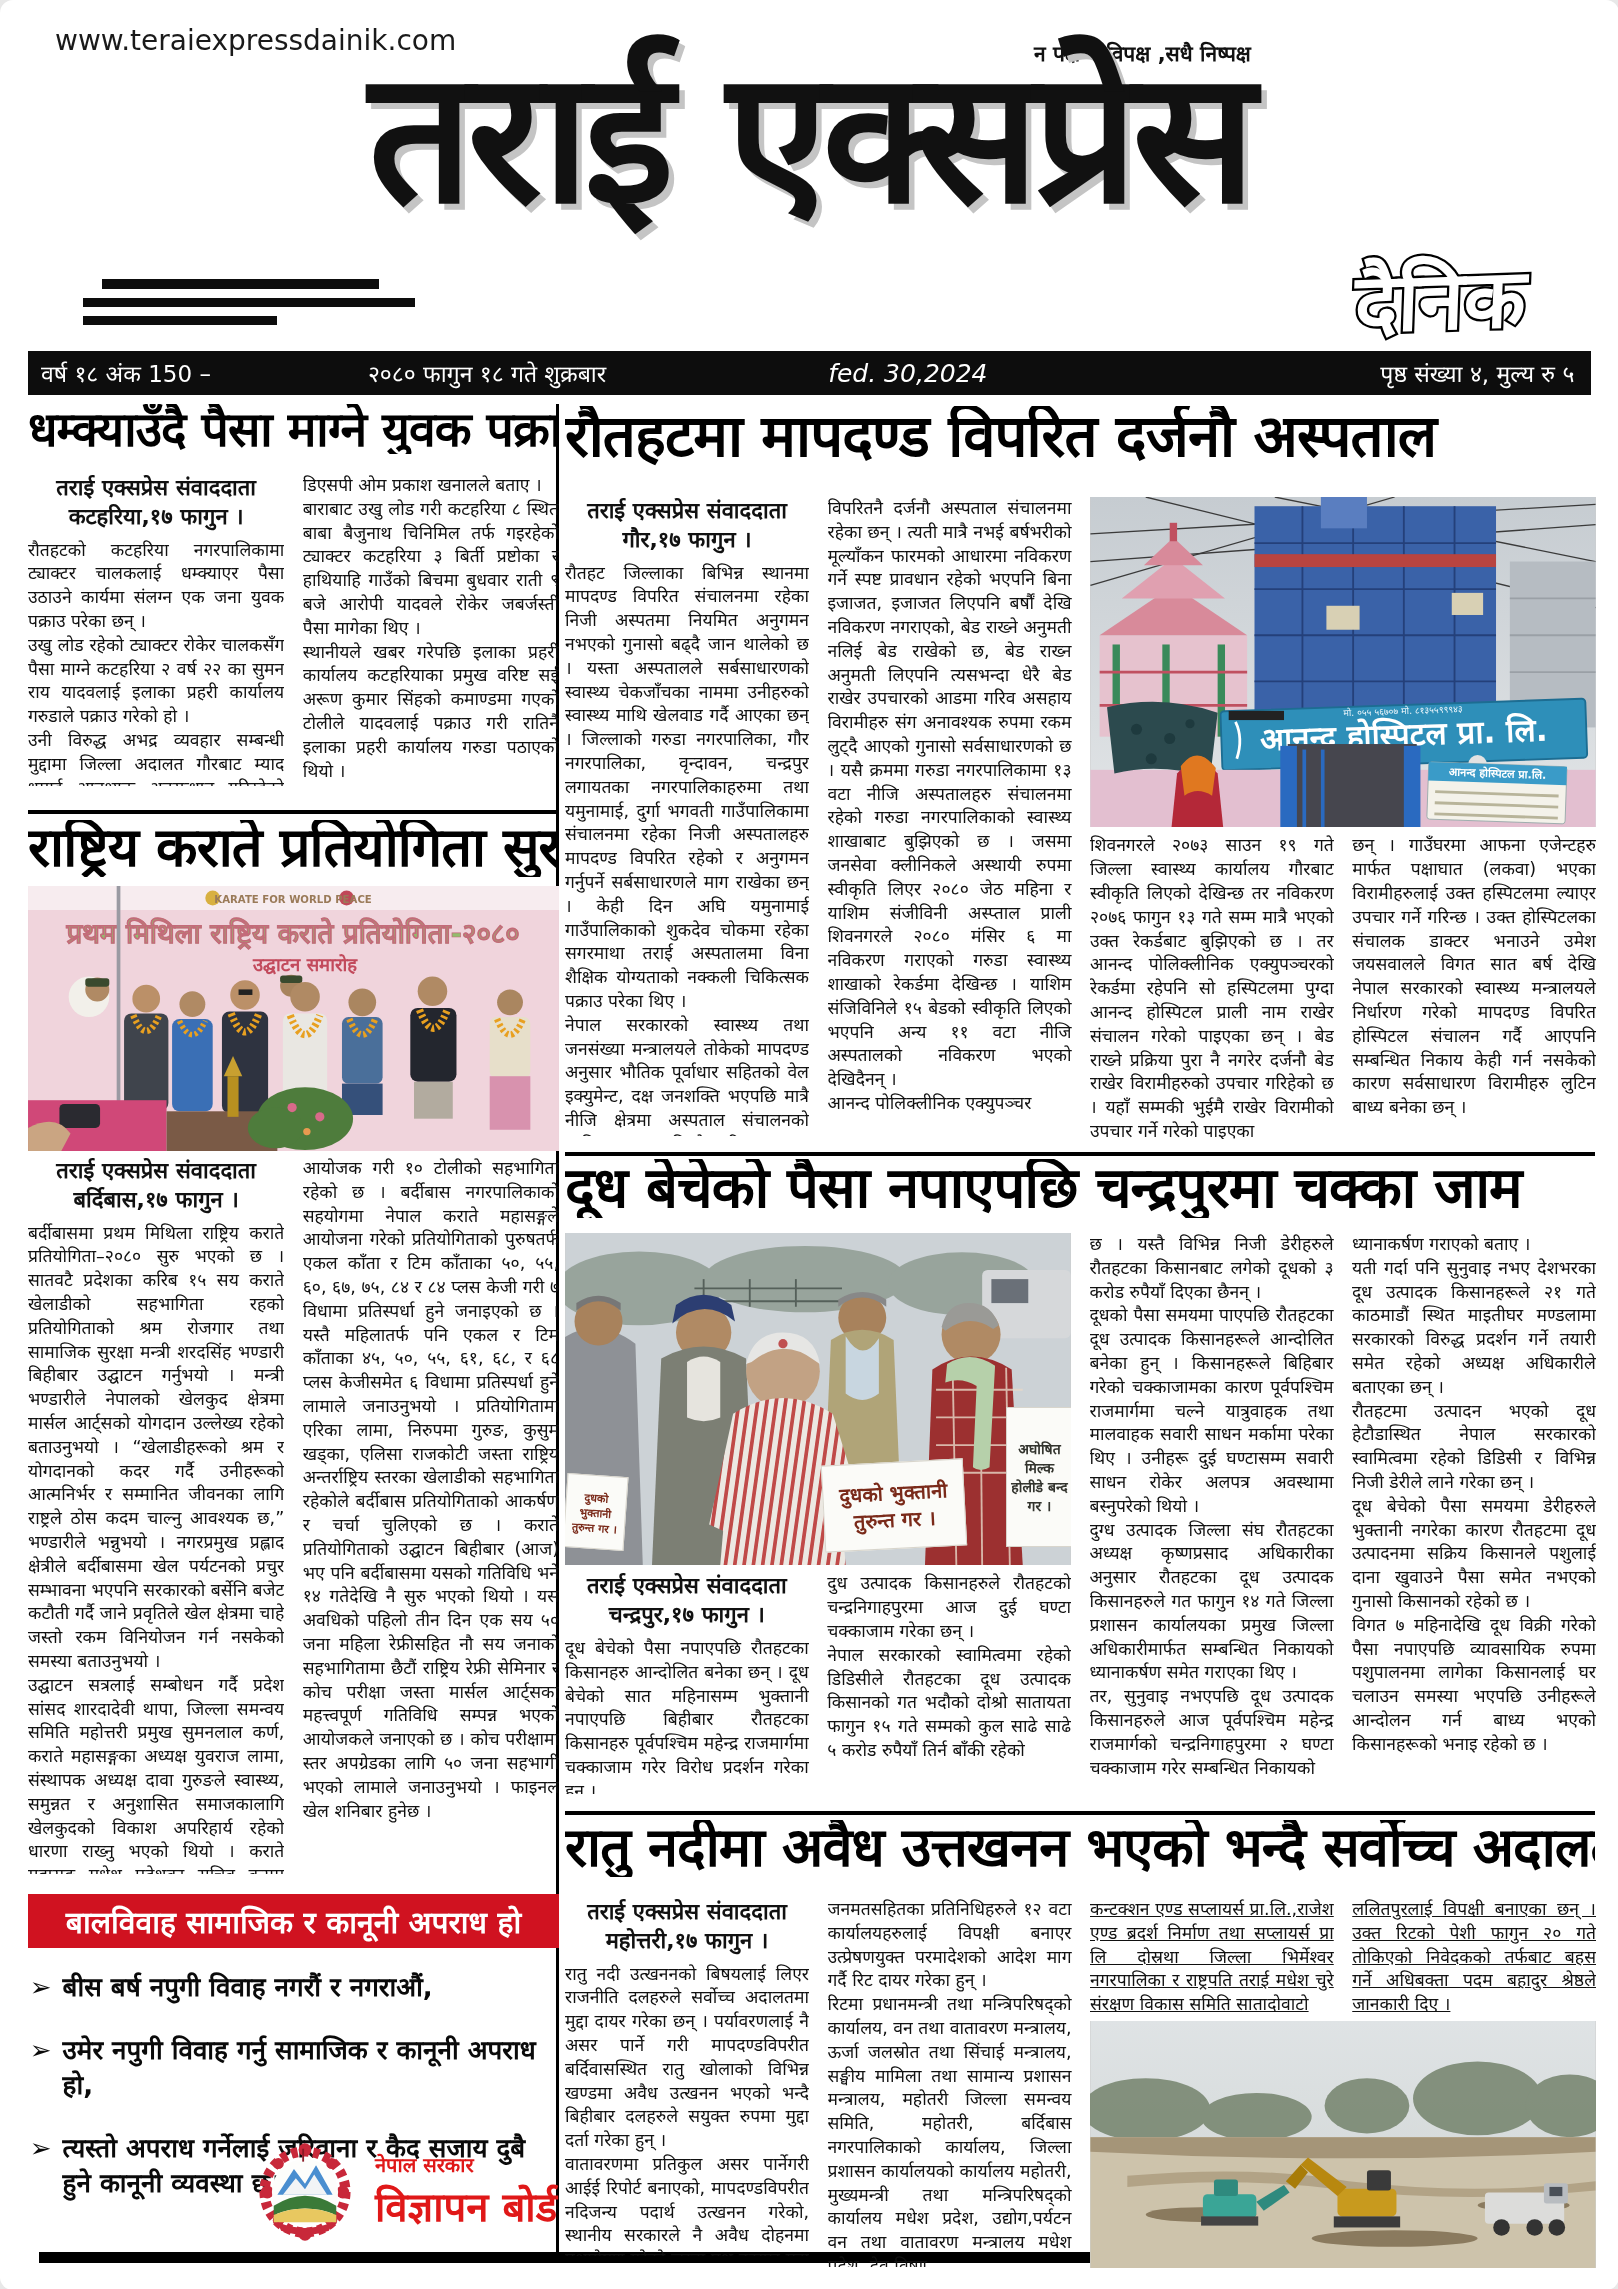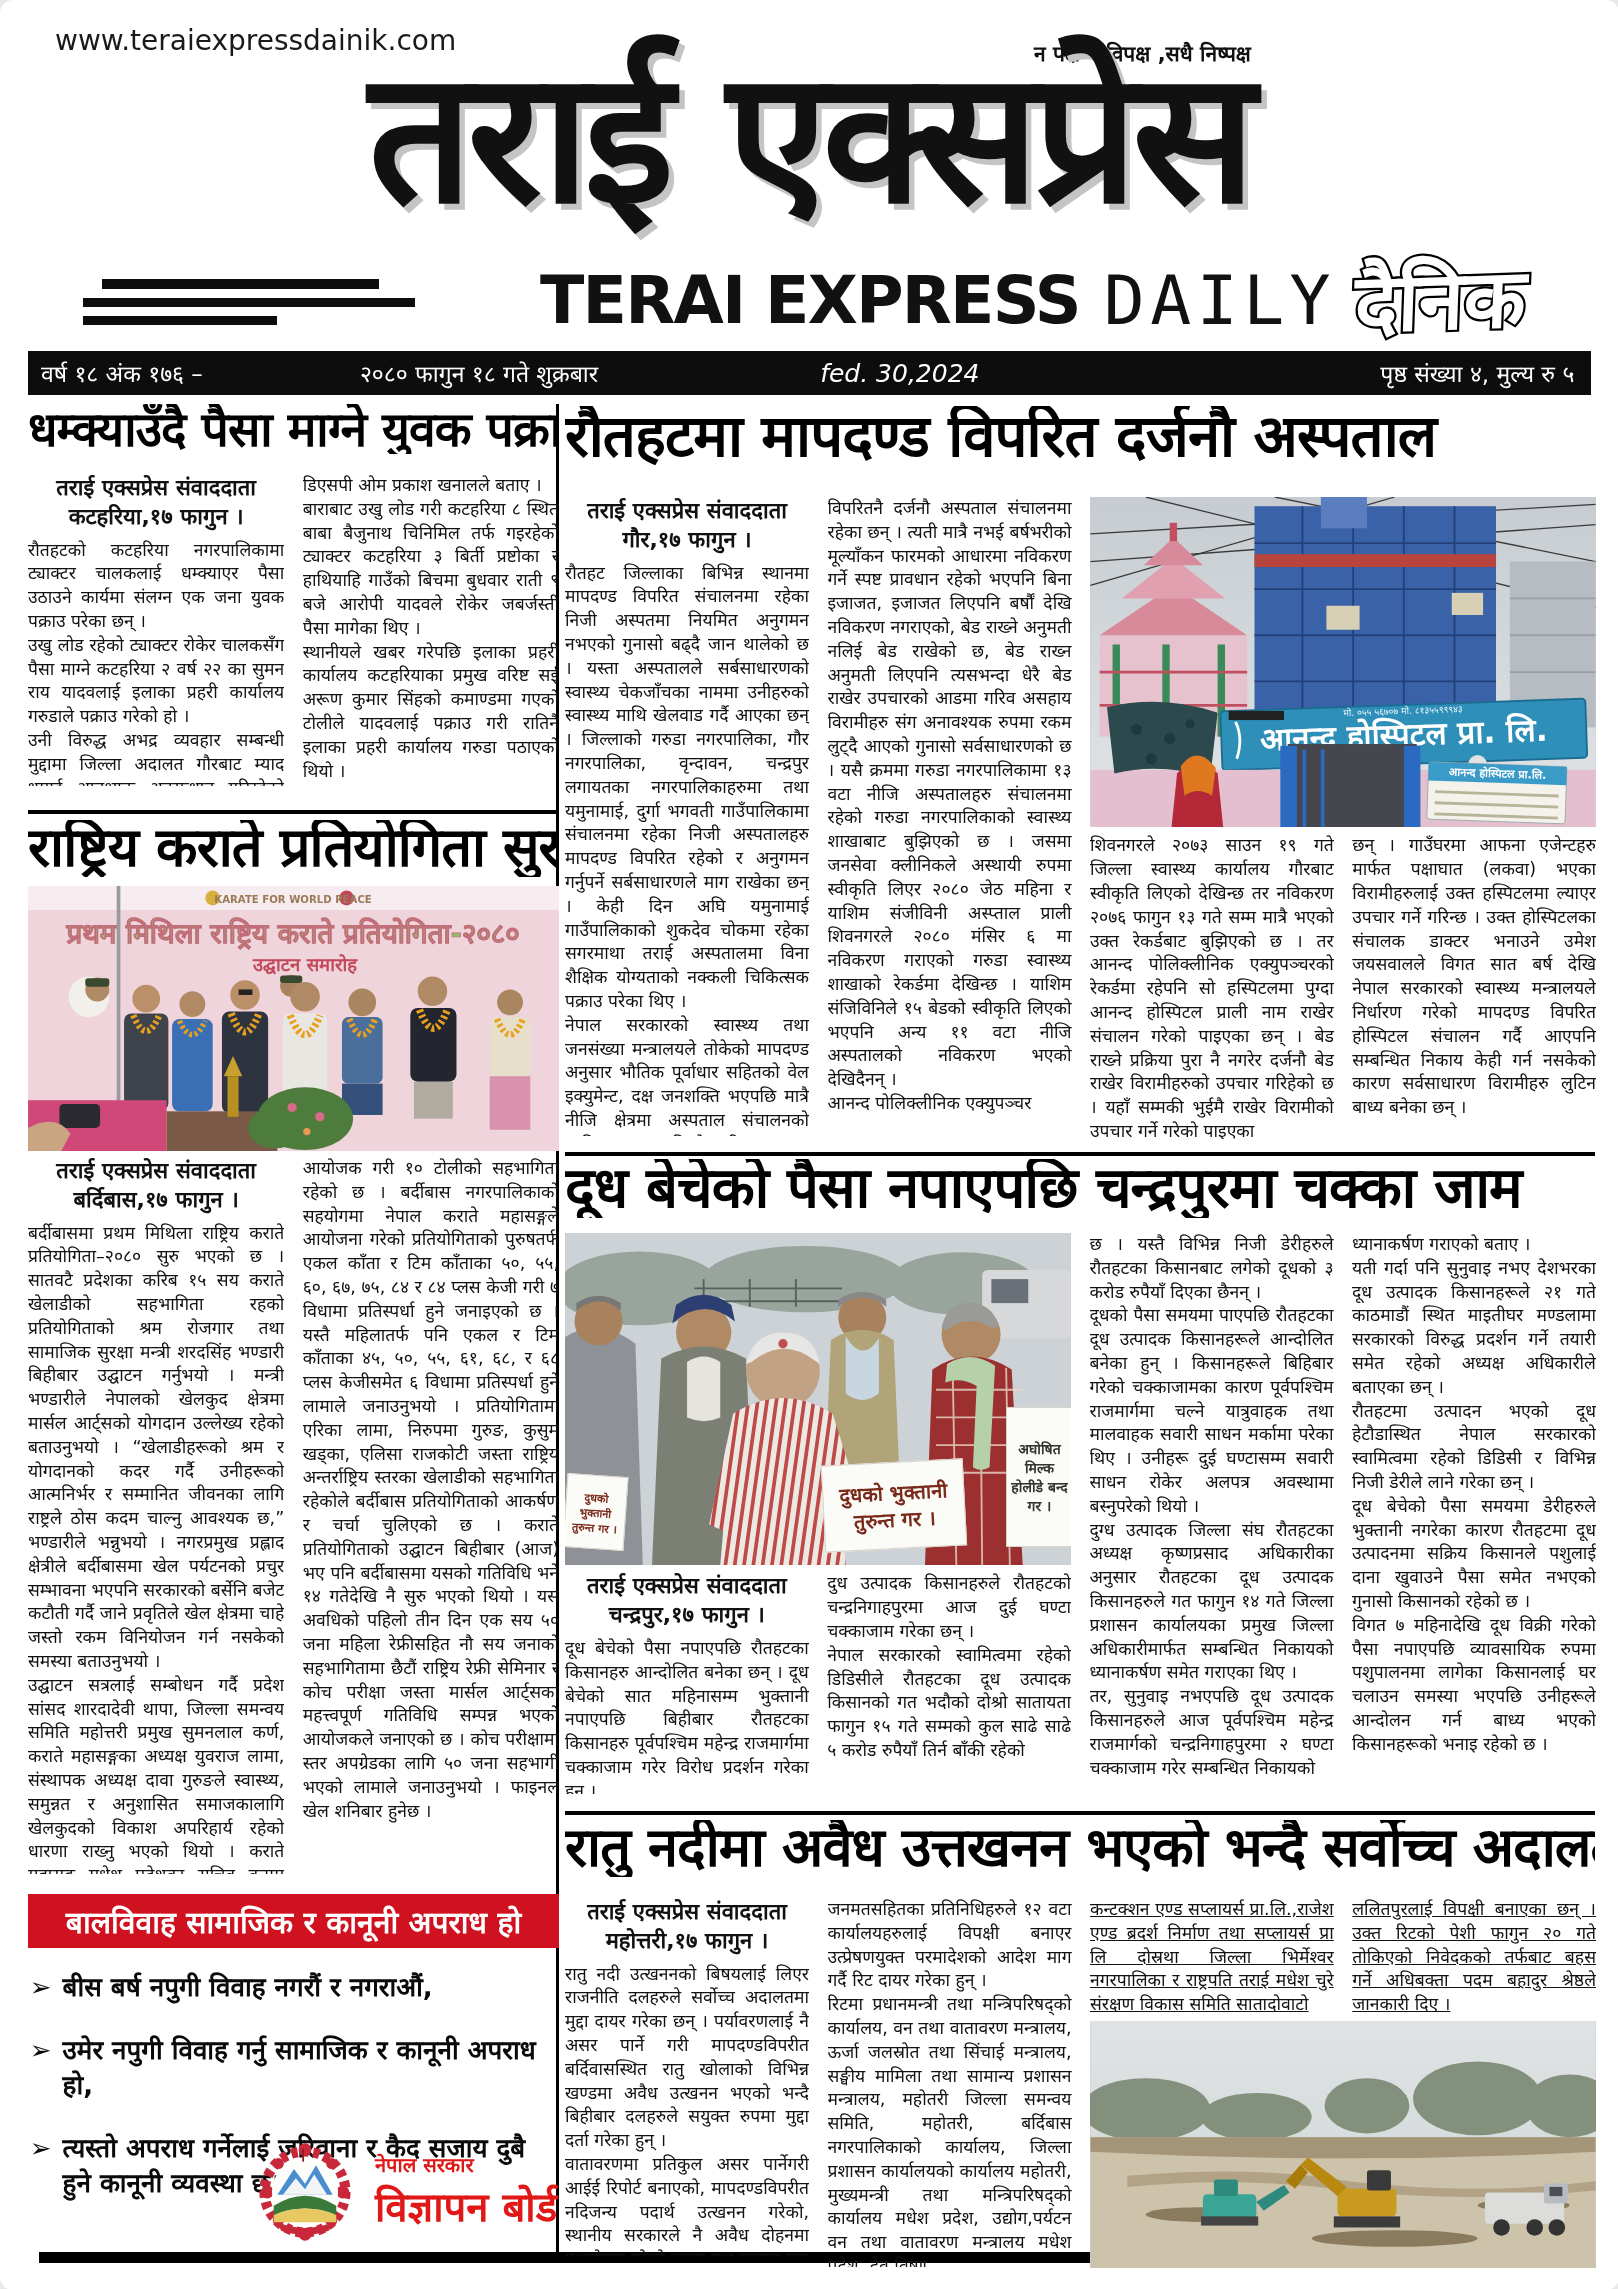--- a/index.html
+++ b/index.html
@@ -47,28 +47,24 @@
   <div class="abs site-url" style="left:55px;top:24px;">www.teraiexpressdainik.com</div>
   <div class="abs tagline" style="left:1034px;top:39px;">न पक्ष न विपक्ष ,सधै निष्पक्ष</div>
 
   <div class="abs masthead" style="left:37px;top:46px;width:1545px;">तराई एक्सप्रेस</div>
 
   <div class="abs" style="left:28px;top:272px;width:498px;height:65px;">
     <div class="hbar" style="left:74px;top:7.4px;width:277px;"></div>
     <div class="hbar" style="left:55px;top:26px;width:332px;"></div>
     <div class="hbar" style="left:55px;top:44px;width:194px;"></div>
   </div>
-  <div class="abs brandrow" style="left:540px;top:261px;gap:24px;">
-    <span class="brand-en">TERAI EXPRESS</span>
-    <span class="brand-daily">DAILY</span>
-  </div>
   <div class="abs dainik" style="left:1355px;top:242px;">दैनिक</div>
 
   <div class="abs datebar" style="left:28px;top:351px;width:1563px;height:44px;">
-    <span style="margin-left:13px;">वर्ष १८   अंक १७६ –</span>
+    <span style="margin-left:13px;">वर्ष १८   अंक 150 –</span>
     <span style="margin-left:157px;">२०८० फागुन १८ गते शुक्रबार</span>
     <span class="it" style="margin-left:222px;">fed. 30,2024</span>
     <span style="margin-left:auto;margin-right:16.6px;text-align:right;">पृष्ठ संख्या ४, मुल्य रु ५</span>
   </div>
 
   <div class="abs rule" style="left:556px;top:404px;width:2.8px;height:1848px;"></div>
 
   <div class="abs headline" style="left:28px;top:404px;width:531px;font-size:48px;">धम्क्याउँदै पैसा माग्ने युवक पक्राउ</div>
   <div class="abs cols" style="left:28px;top:474px;width:531px;height:332px;">
     <div class="col">

